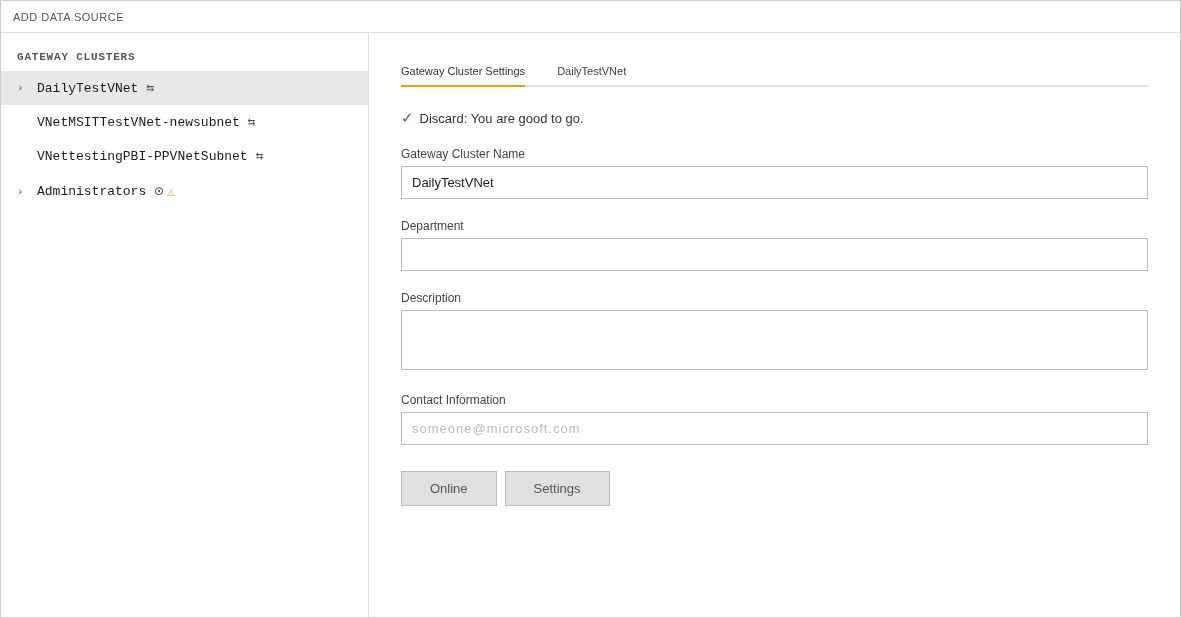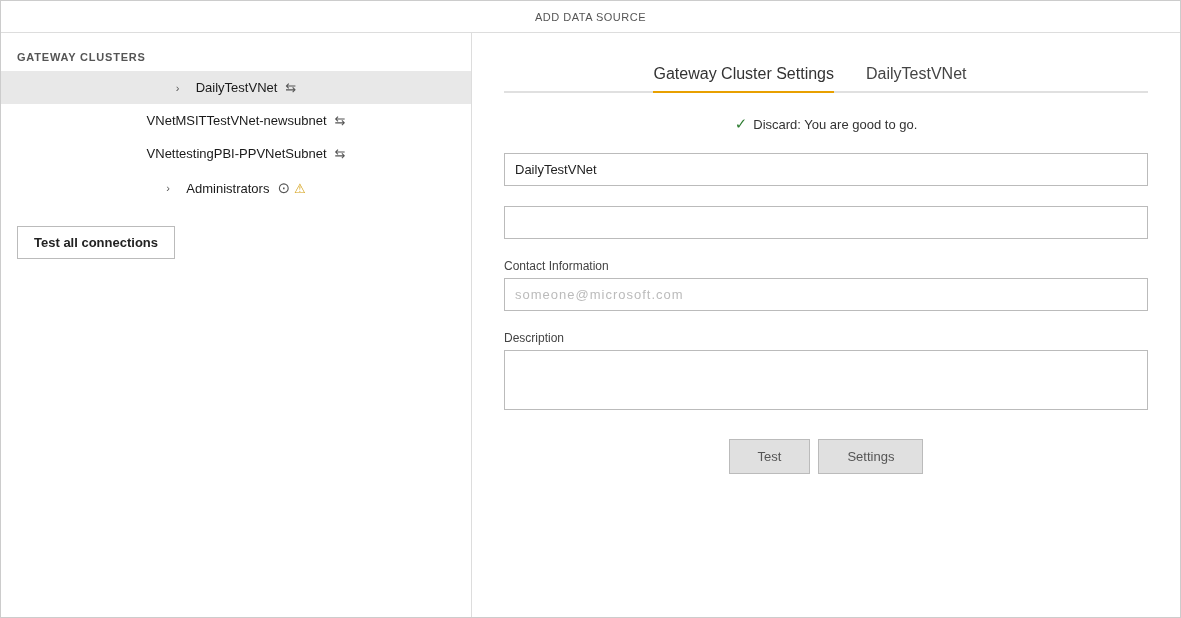--- a/index.html
+++ b/index.html
@@ -1,15 +1,15 @@
 <!DOCTYPE html>
 <html><head>
   <meta charset="utf-8">
   <style>
-    * { box-sizing: border-box; margin: 0; padding: 0; justify-content: center; }
+    * { box-sizing: border-box; margin: 0; padding: 0; }
     body {
       font-family: 'Segoe UI', Arial, sans-serif;
       font-size: 13px;
       background: #fff;
       color: #333;
       width: 1181px;
       height: 618px;
       overflow: hidden;
       border: 1px solid #ccc;
     }
@@ -26,25 +26,26 @@
       color: #555;
       letter-spacing: 0.5px;
       text-transform: uppercase;
     }
     .main-layout {
       display: flex;
       height: calc(618px - 32px);
     }
     
     .sidebar {
-      width: 471px;
+      width: 368px;
       border-right: 1px solid #ddd;
       background: #fff;
       padding: 18px 0 0 0;
       flex-shrink: 0;
+      font-family: Liberation Mono, monospace;
     }
     .sidebar-section-title {
       font-size: 11px;
       font-weight: 700;
       color: #555;
       letter-spacing: 0.8px;
       text-transform: uppercase;
       padding: 0 16px 8px 16px;
     }
     .cluster-item {
@@ -112,21 +113,21 @@
     }
     
     .tabs {
       display: flex;
       border-bottom: 2px solid #e0e0e0;
       margin-bottom: 22px;
     }
     .tab {
       padding: 8px 0;
       margin-right: 32px;
-      font-size: 16px;
+      font-size: 11px;
       color: #444;
       cursor: pointer;
       position: relative;
       font-weight: 400;
     }
     .tab.active {
       color: #333;
       font-weight: 400;
     }
     .tab.active::after {
@@ -242,54 +243,53 @@
       <span class="icon-sync">⇆</span>
     </div>
 
     <div class="cluster-item">
       <span class="chevron">›</span>
       <span class="cluster-name">Administrators</span>
       <span class="icon-cloud" style="font-size:15px;">⊙</span>
       <span class="icon-warning">⚠</span>
     </div>
 
-    <div class="test-btn-wrap">
-      <button class="test-btn">Test all connections</button>
-    </div>
   </div>
 
   <div class="right-panel">
 
     <div class="tabs">
       <div class="tab active">Gateway Cluster Settings</div>
       <div class="tab">DailyTestVNet</div>
     </div>
 
     <div class="status-line">
       <span class="status-check">✓</span>
       <span>Discard: You are good to go.</span>
     </div>
 
     <div class="form-group">
+      <label class="form-label">Gateway Cluster Name</label>
       <input class="form-input" type="text" value="DailyTestVNet" style="">
     </div>
 
     <div class="form-group">
+      <label class="form-label">Department</label>
       <input class="form-input" type="text" value="" style="">
+    </div>
+
+    <div class="form-group">
+      <label class="form-label">Description</label>
+      <textarea class="form-textarea" style=""></textarea>
     </div>
 
     <div class="form-group">
       <label class="form-label">Contact Information</label>
       <input class="form-input blurred-value" type="text" value="someone@microsoft.com" style="color: rgb(187, 187, 187);">
     </div>
 
-    <div class="form-group">
-      <label class="form-label">Description</label>
-      <textarea class="form-textarea" style=""></textarea>
-    </div>
-
     <div class="action-bar">
-      <button class="btn-apply">Test</button>
+      <button class="btn-apply">Online</button>
       <button class="btn-discard">Settings</button>
     </div>
 
   </div>
 </div>
 
 </body></html>

